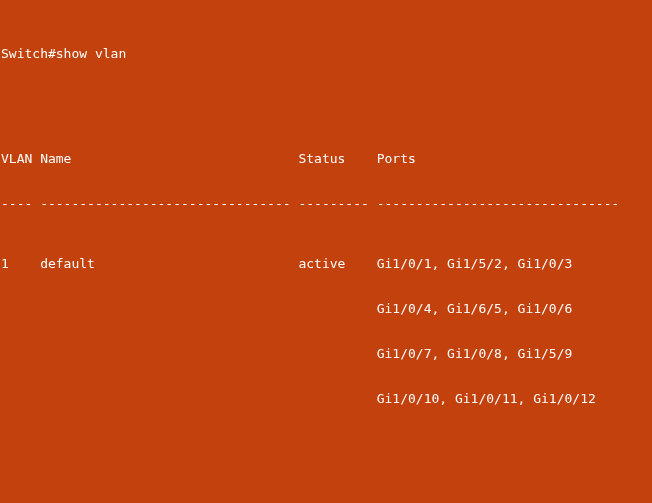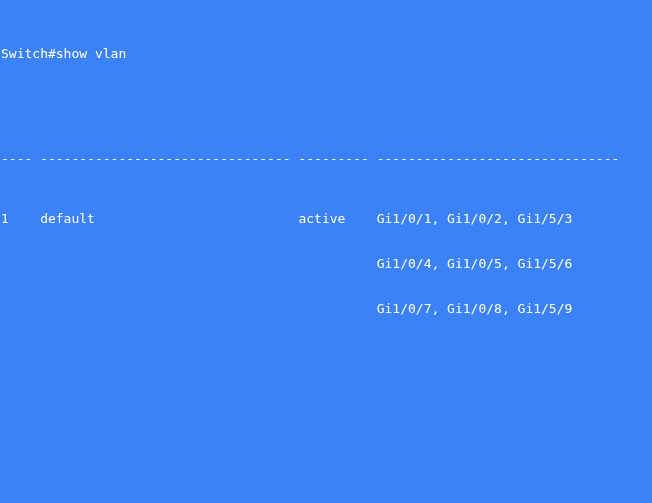--- a/index.html
+++ b/index.html
@@ -9,21 +9,21 @@
     background: #000000;
   }
   body {
     width: 652px;
     height: 503px;
     overflow: hidden;
   }
   .terminal {
     width: 652px;
     height: 503px;
-    background: #3b82f6;
+    background: #c2410c;
     color: #ffffff;
     font-family: "DejaVu Sans Mono", "Liberation Mono", monospace;
     font-size: 13px;
     line-height: 15px;
     letter-spacing: 0px;
     padding: 0;
     box-sizing: border-box;
     overflow: hidden;
     position: relative;
   }
@@ -50,25 +50,27 @@
 </style>
 </head>
 <body>
 
 <div class="terminal">
   <div class="screen">
 
     <span class="line">Switch#show vlan</span>
     <span class="line"></span>
 
+    <span class="line">VLAN Name                             Status    Ports</span>
     <span class="line">---- -------------------------------- --------- -------------------------------</span>
 
-    <span class="line">1    default                          active    Gi1/0/1, Gi1/0/2, Gi1/5/3</span>
-    <span class="line">                                                Gi1/0/4, Gi1/0/5, Gi1/5/6</span>
+    <span class="line">1    default                          active    Gi1/0/1, Gi1/5/2, Gi1/0/3</span>
+    <span class="line">                                                Gi1/0/4, Gi1/6/5, Gi1/0/6</span>
     <span class="line">                                                Gi1/0/7, Gi1/0/8, Gi1/5/9</span>
+    <span class="line">                                                Gi1/0/10, Gi1/0/11, Gi1/0/12</span>
     
     
     
     
     
     
     
     
     
     

